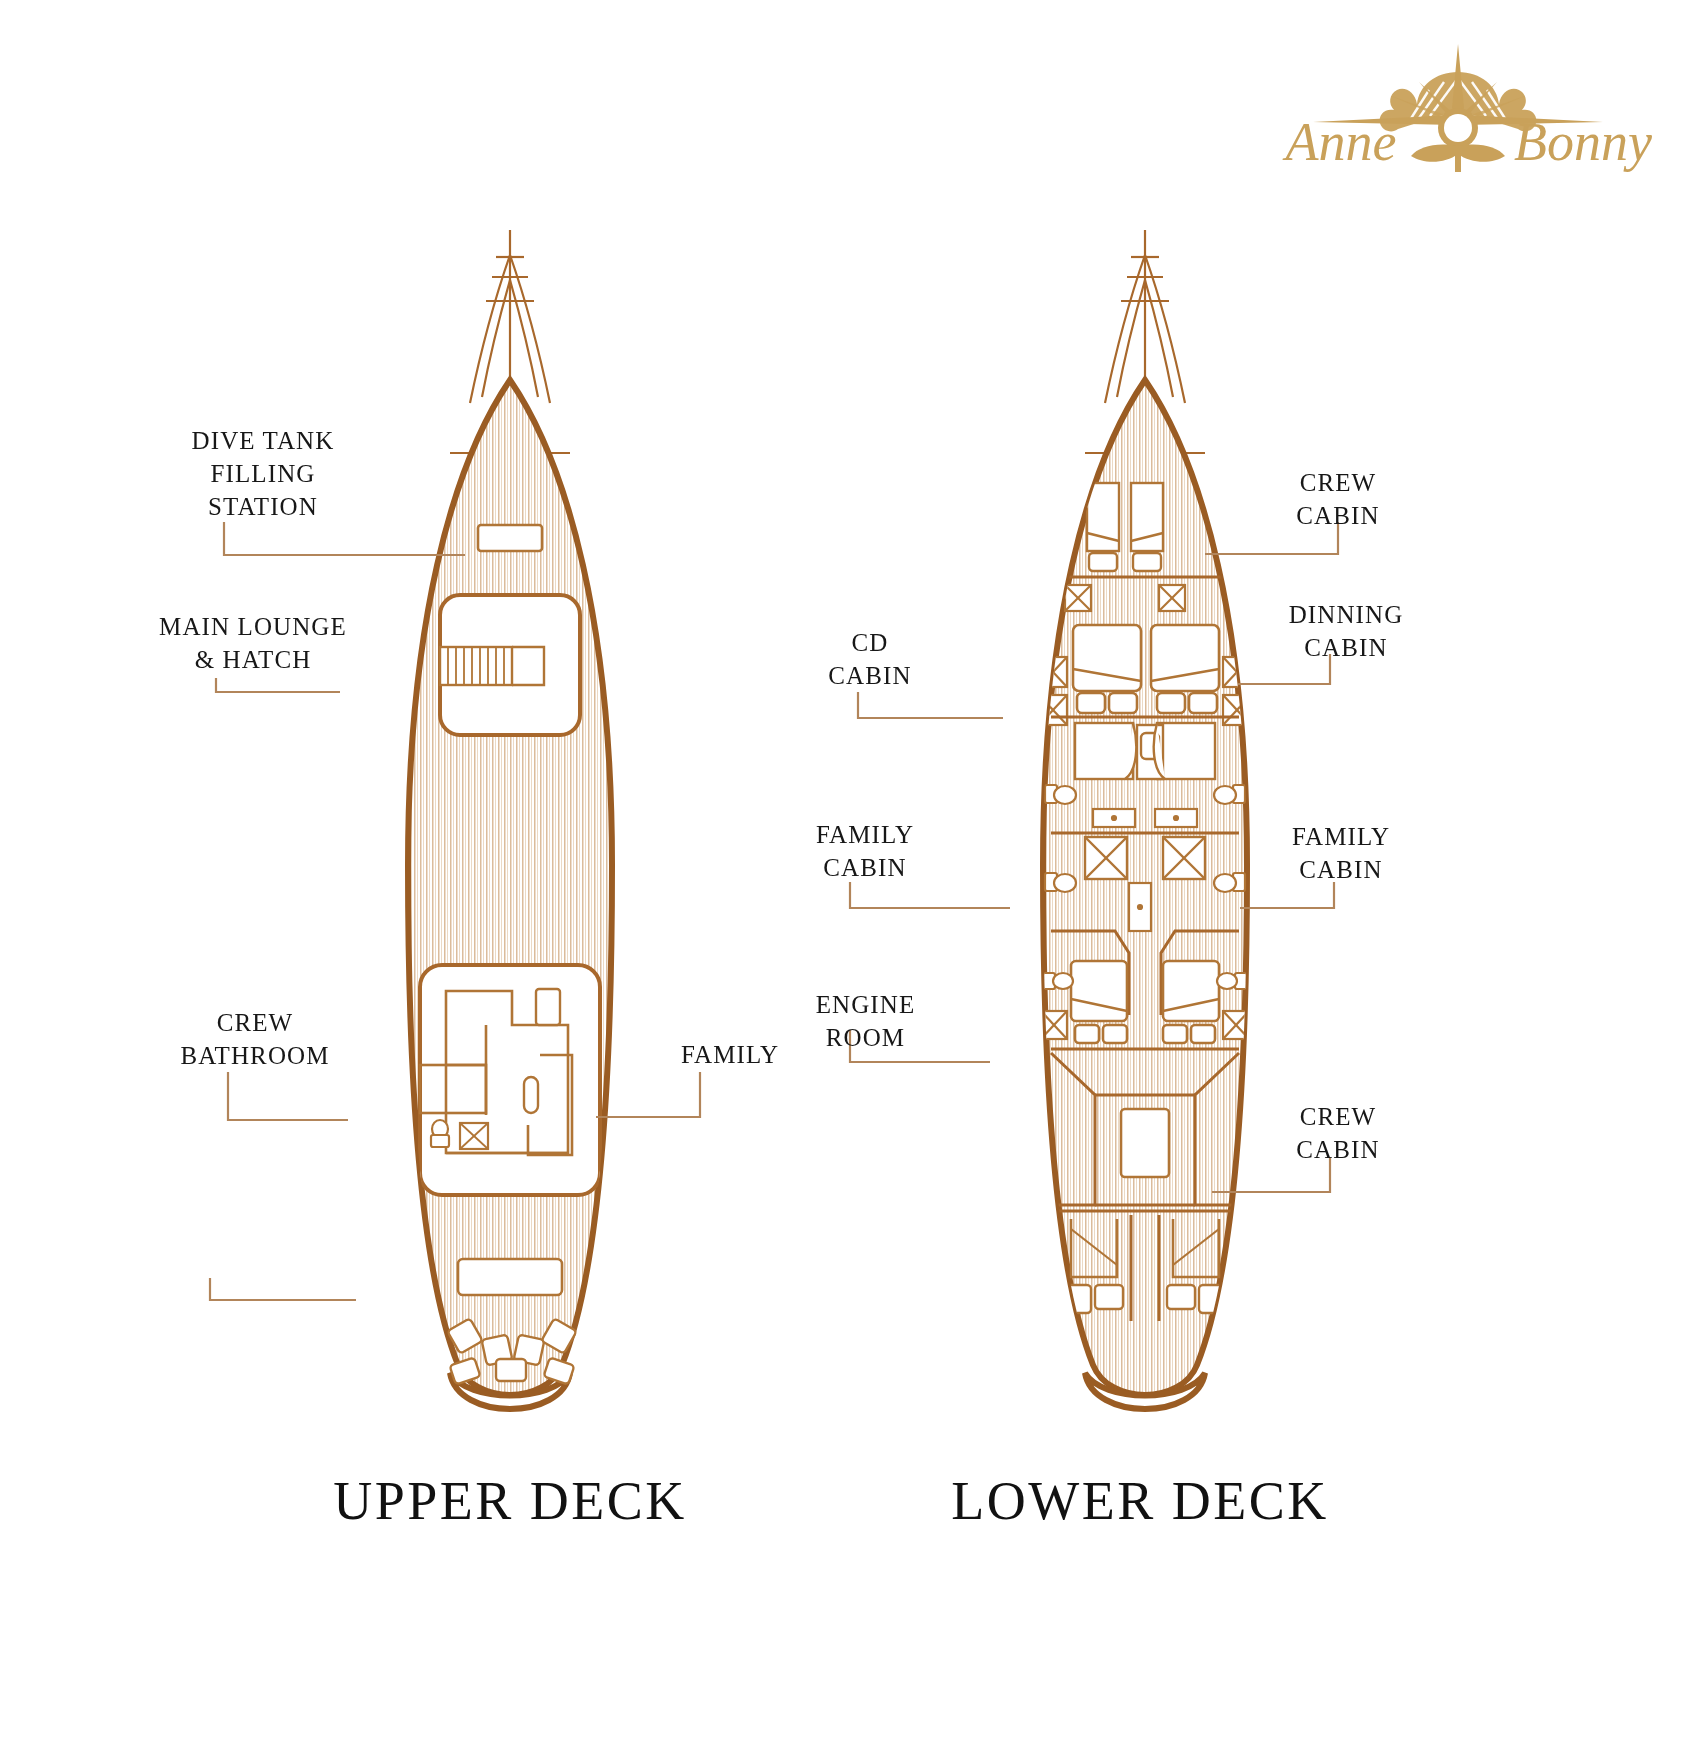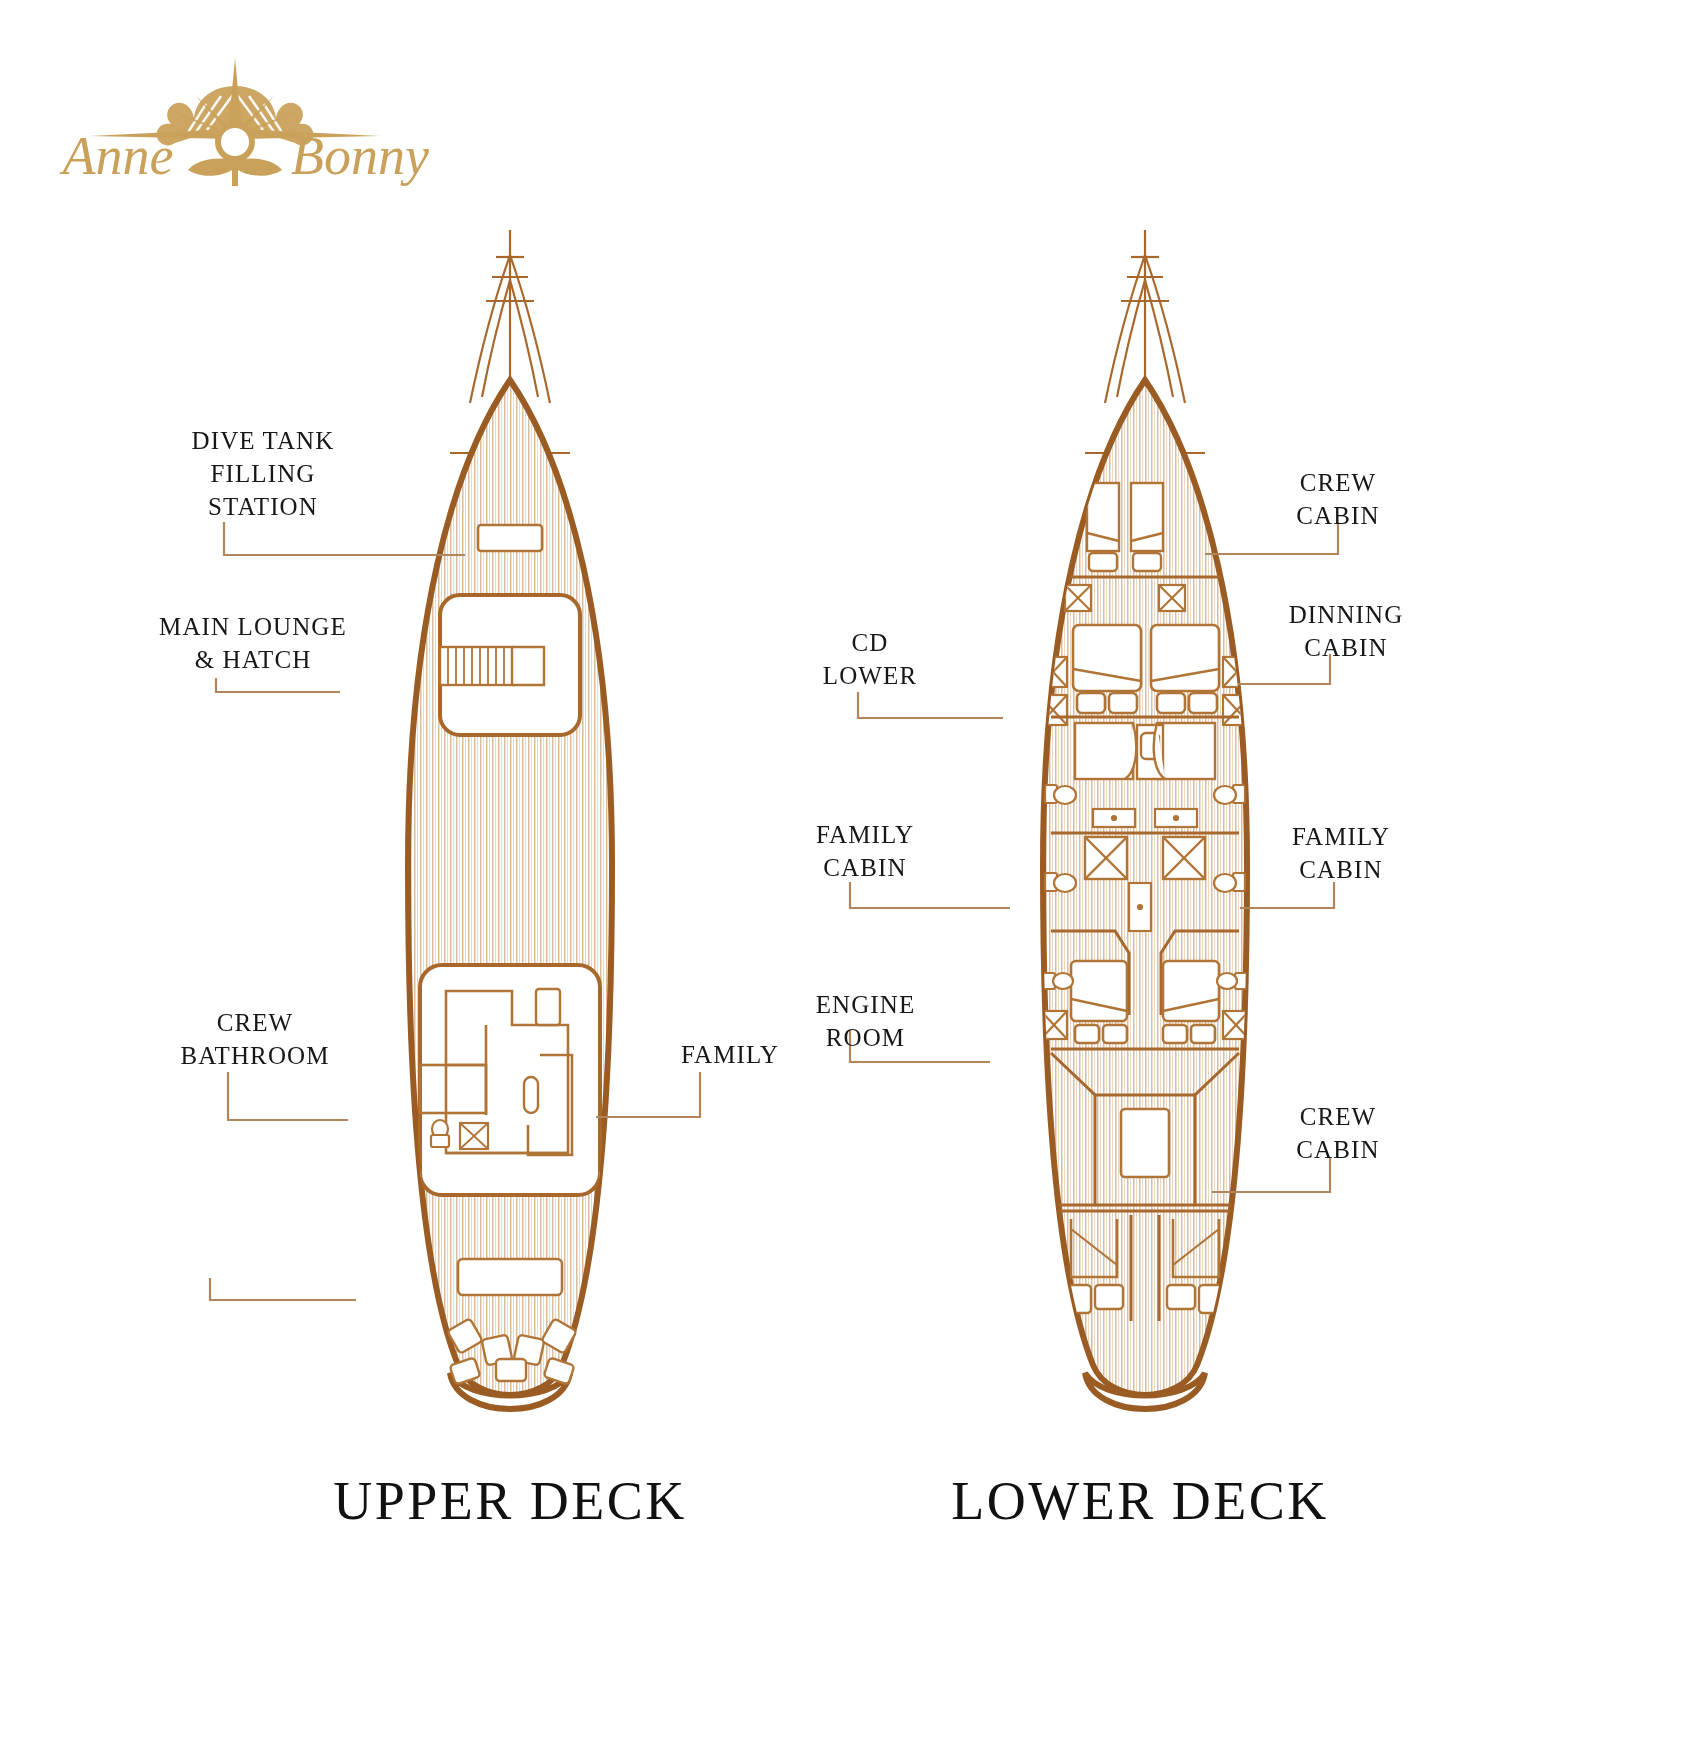--- a/index.html
+++ b/index.html
@@ -5,22 +5,22 @@
   html,body{margin:0;padding:0;background:#ffffff;}
   body{
     width:1693px;height:1753px;position:relative;overflow:hidden;
     font-family:"Liberation Serif","DejaVu Serif",serif;
     color:#1a1a1a;
   }
   #stage{position:absolute;inset:0;}
 
   
   .logo-wrap{
-    position:absolute;left:0;right:0;top:52px;
-    display:flex;flex-direction:column;align-items:flex-start;
+    position:absolute;left:0;right:0;top:38px;
+    display:flex;flex-direction:column;align-items:flex-end;
   }
   .logo-svg{display:block;}
 
   
   .lbl{
     position:absolute;
     font-family:"Liberation Serif","DejaVu Serif",serif;
     font-size:25px;letter-spacing:1.1px;line-height:1.32;
     color:#171717;text-align:center;white-space:pre-line;
   }
@@ -388,21 +388,21 @@
   <div class="lbl" style="left:118px;top:610px;width:270px;">MAIN LOUNGE
 &amp; HATCH</div>
 
   <div class="lbl" style="left:140px;top:1006px;width:230px;">CREW
 BATHROOM</div>
 
 
   <div class="lbl" style="left:640px;top:1038px;width:180px;">FAMILY</div>
 
   <div class="lbl" style="left:790px;top:626px;width:160px;">CD
-LOWER</div>
+CABIN</div>
 
   <div class="lbl" style="left:780px;top:818px;width:170px;">FAMILY
 CABIN</div>
 
   <div class="lbl" style="left:778px;top:976px;width:175px;margin-top:12px;">ENGINE
 ROOM</div>
 
   <div class="lbl r" style="left:1258px;top:466px;width:160px;">CREW
 CABIN</div>
 

